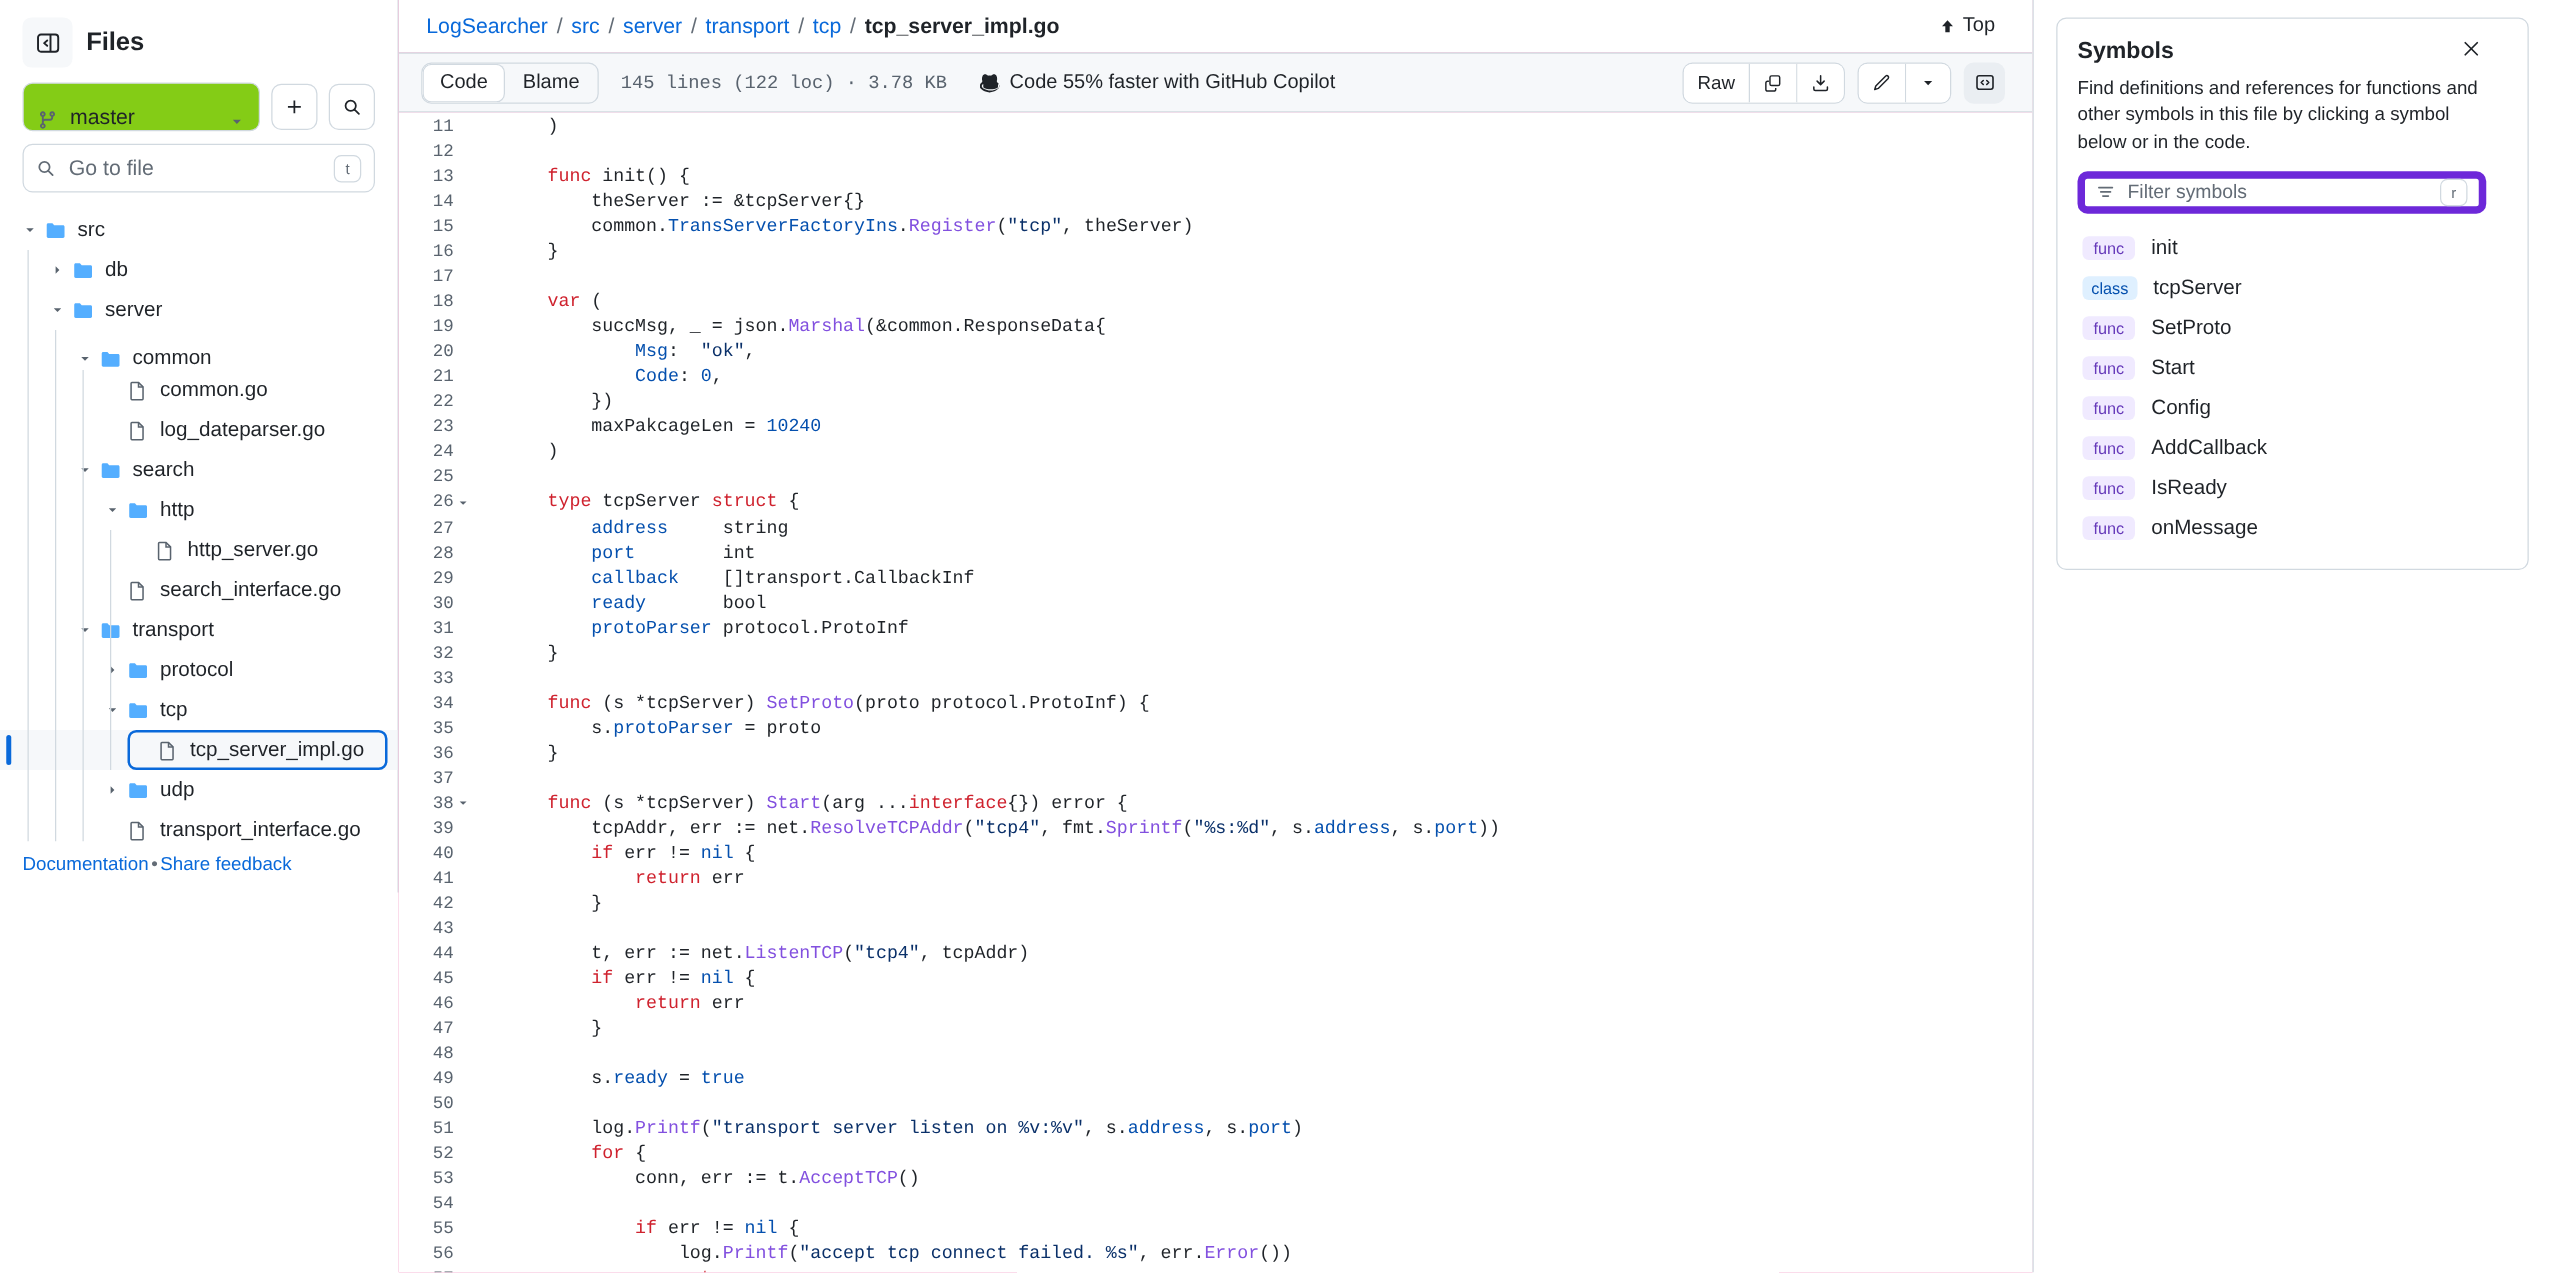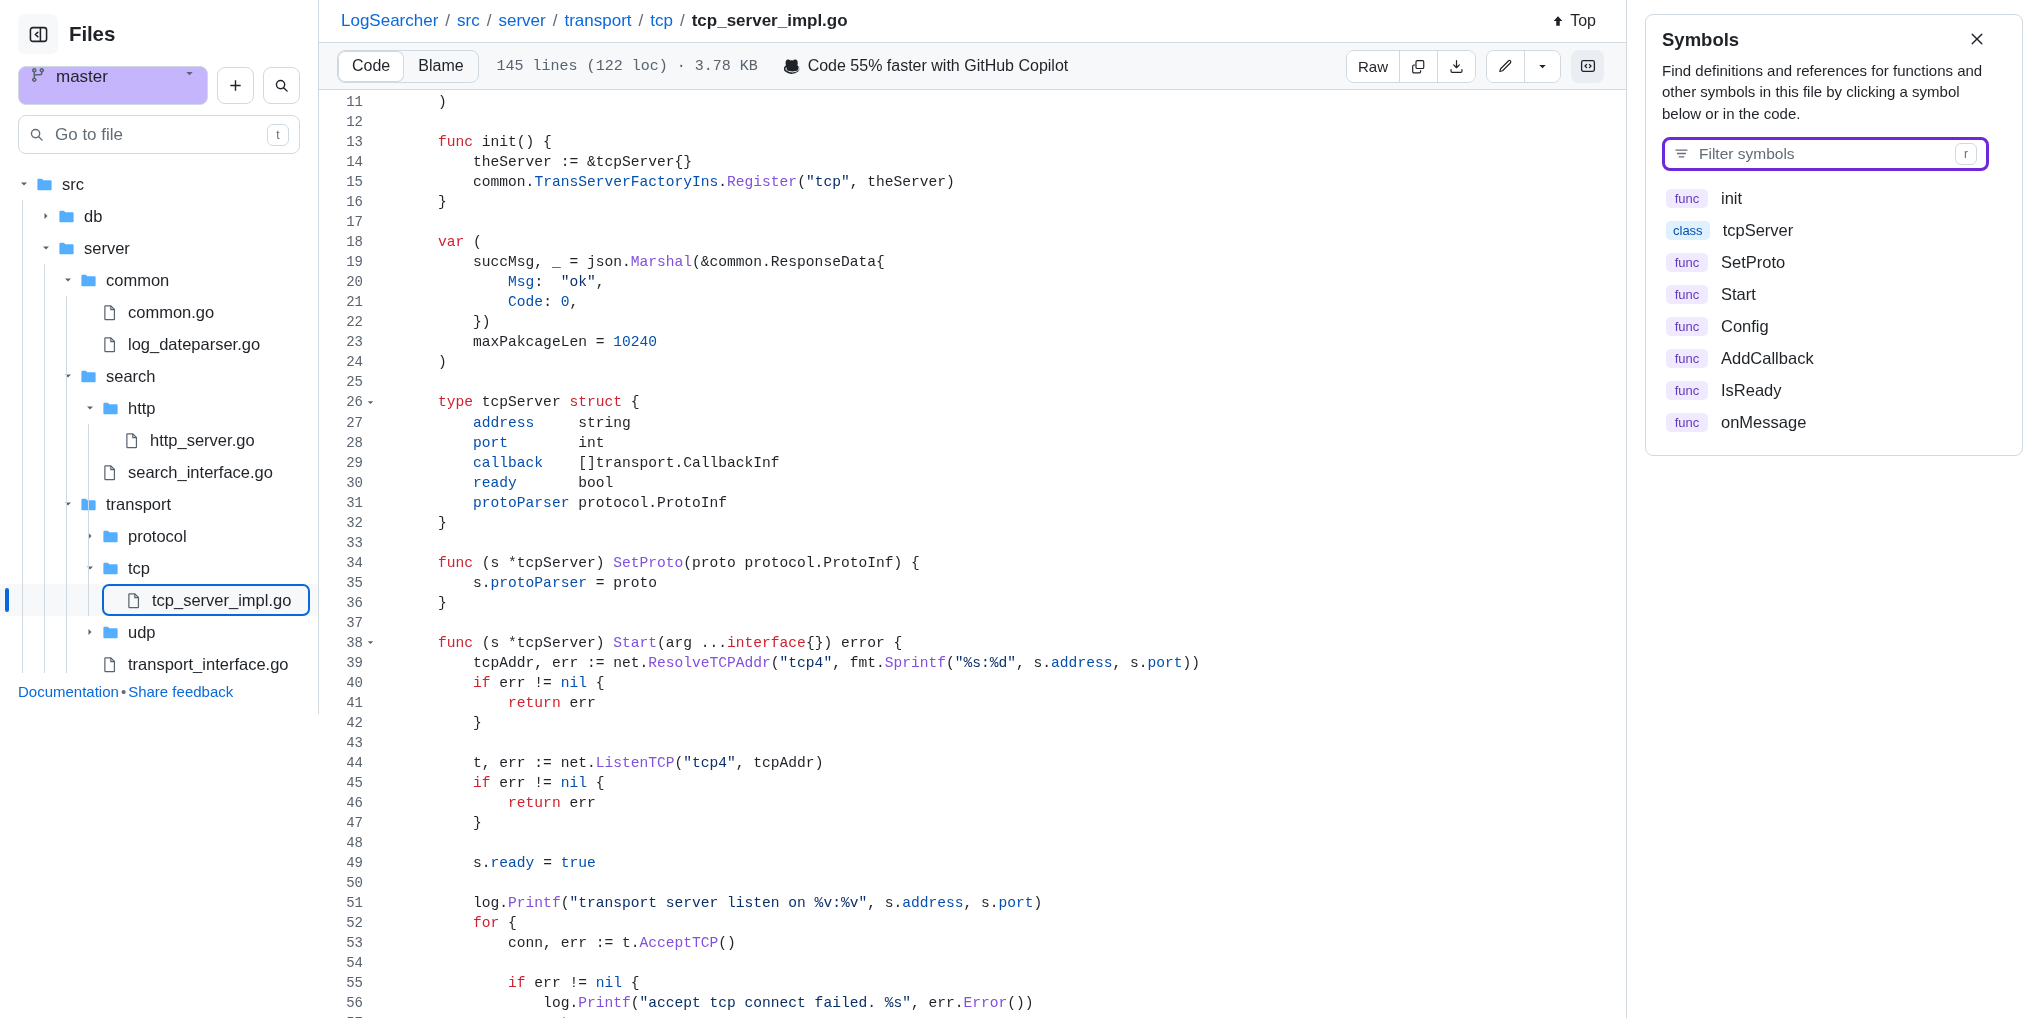--- a/index.html
+++ b/index.html
@@ -51,25 +51,25 @@
     align-items: center;
     gap: 9px;
     padding: 6px 18px 0 18px;
   }
   .branch-select {
     flex: 1 1 auto;
     height: 39px;
     border: 1px solid #d1d9e0;
     border-radius: 8px;
     display: flex;
-    align-items: flex-start;
+    align-items: flex-end;
     padding: 0 11px;
     gap: 10px;
     cursor: pointer;
-    background: #c4b5fd;
+    background: #84cc16;
     min-width: 0;
   }
   .branch-name {
     font-size: 17px;
     flex: 1 1 auto;
     overflow: hidden;
     white-space: nowrap;
     text-overflow: ellipsis;
   }
   .icon-btn-sq {
@@ -377,21 +377,21 @@
   }
   .sym-desc {
     font-size: 15px;
     color: #1f2328;
     margin-top: 9px;
     line-height: 1.42;
   }
   .sym-filter {
     margin-top: 13px;
     height: 34px;
-    border: 3px solid #6d28d9;
+    border: 6px solid #6d28d9;
     border-radius: 8px;
     display: flex;
     align-items: center;
     padding: 0 9px;
     gap: 8px;
     background: #fff;
   }
   .sym-filter input {
     border: none; outline: none;
     font-size: 15.5px;
@@ -526,21 +526,21 @@
             </span>
             <span class="tree-icon">
               <svg width="17" height="17" viewBox="0 0 16 16" fill="#54aeff">
                 <path d="M1.3 3.6c0-.6.5-1.1 1.1-1.1h3.2l1.3 1.4h6.7c.6 0 1.1.5 1.1 1.1v7.4c0 .6-.5 1.1-1.1 1.1H2.4c-.6 0-1.1-.5-1.1-1.1z"></path>
               </svg>
             </span>
             <span class="tree-label">server</span>
           </div>
         </div>
         <div class="tree-row">
-          <div class="row-inner" style="margin-left: 58px;">
+          <div class="row-inner" style="margin-left: 58px; align-items: flex-end;">
             <span class="twisty">
               <svg width="12" height="12" viewBox="0 0 16 16" fill="#59636e">
                 <path d="M4 6l4 4 4-4z"></path>
               </svg>
             </span>
             <span class="tree-icon">
               <svg width="17" height="17" viewBox="0 0 16 16" fill="#54aeff">
                 <path d="M1.3 3.6c0-.6.5-1.1 1.1-1.1h3.2l1.3 1.4h6.7c.6 0 1.1.5 1.1 1.1v7.4c0 .6-.5 1.1-1.1 1.1H2.4c-.6 0-1.1-.5-1.1-1.1z"></path>
               </svg>
             </span>

